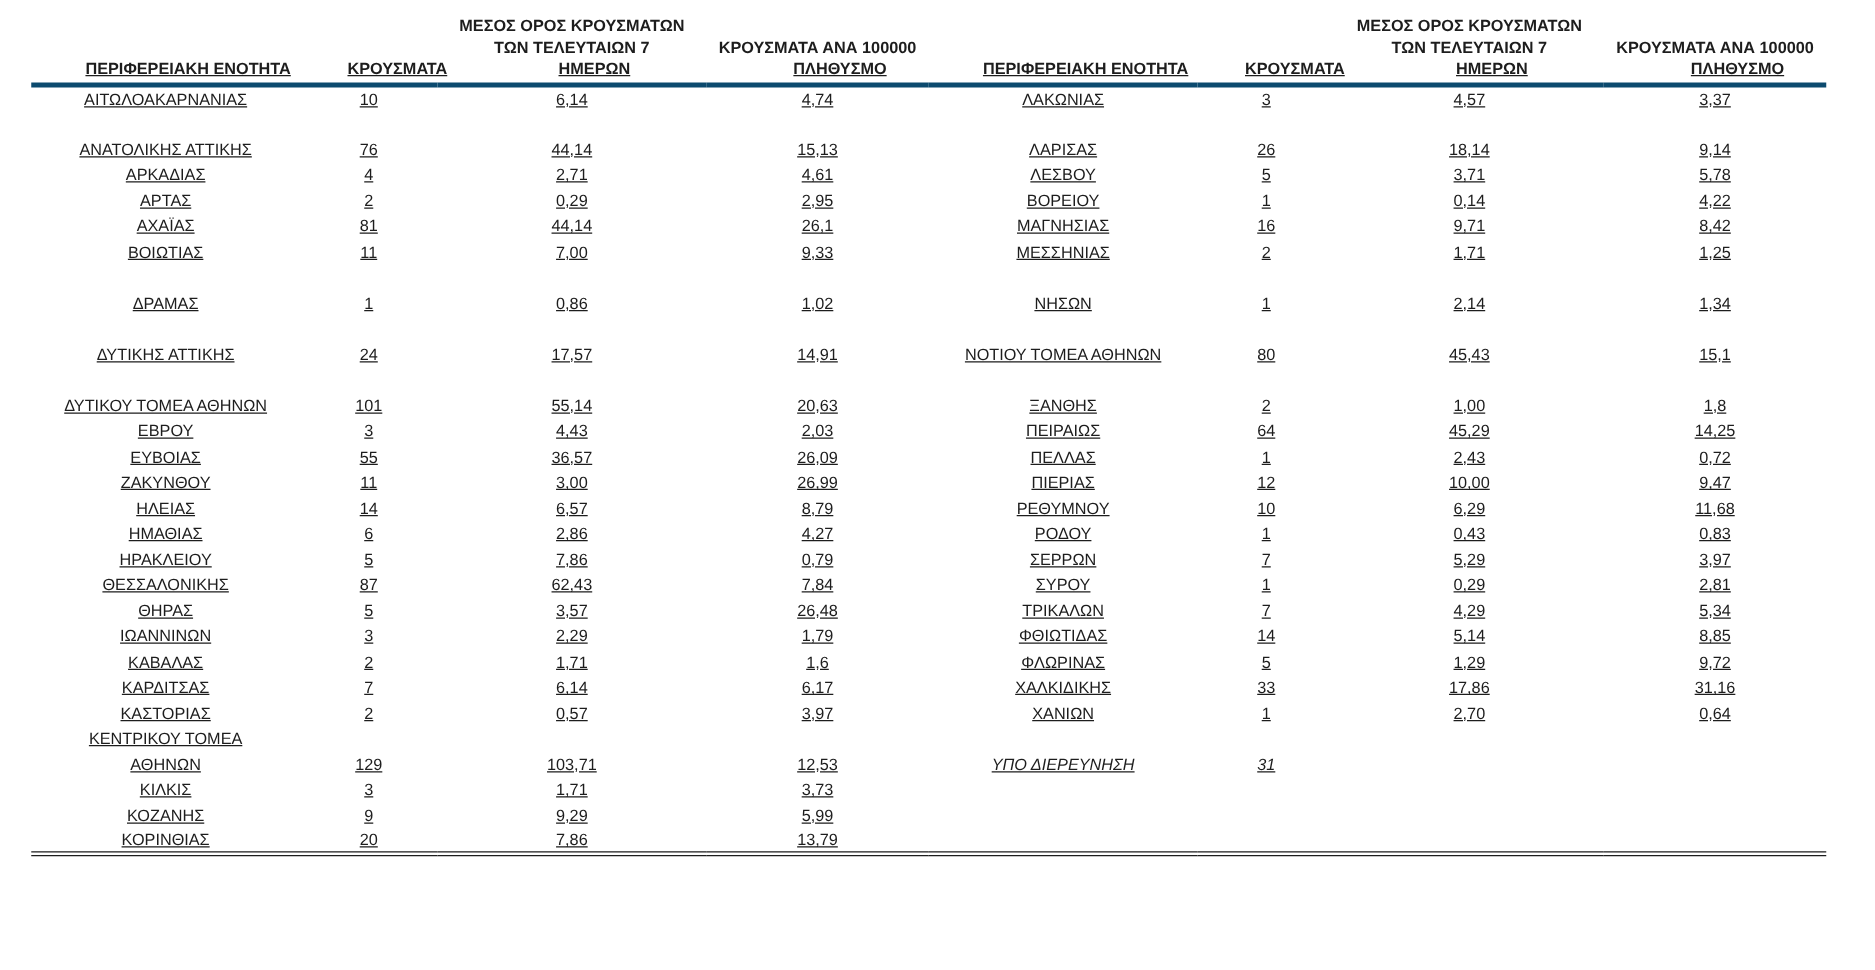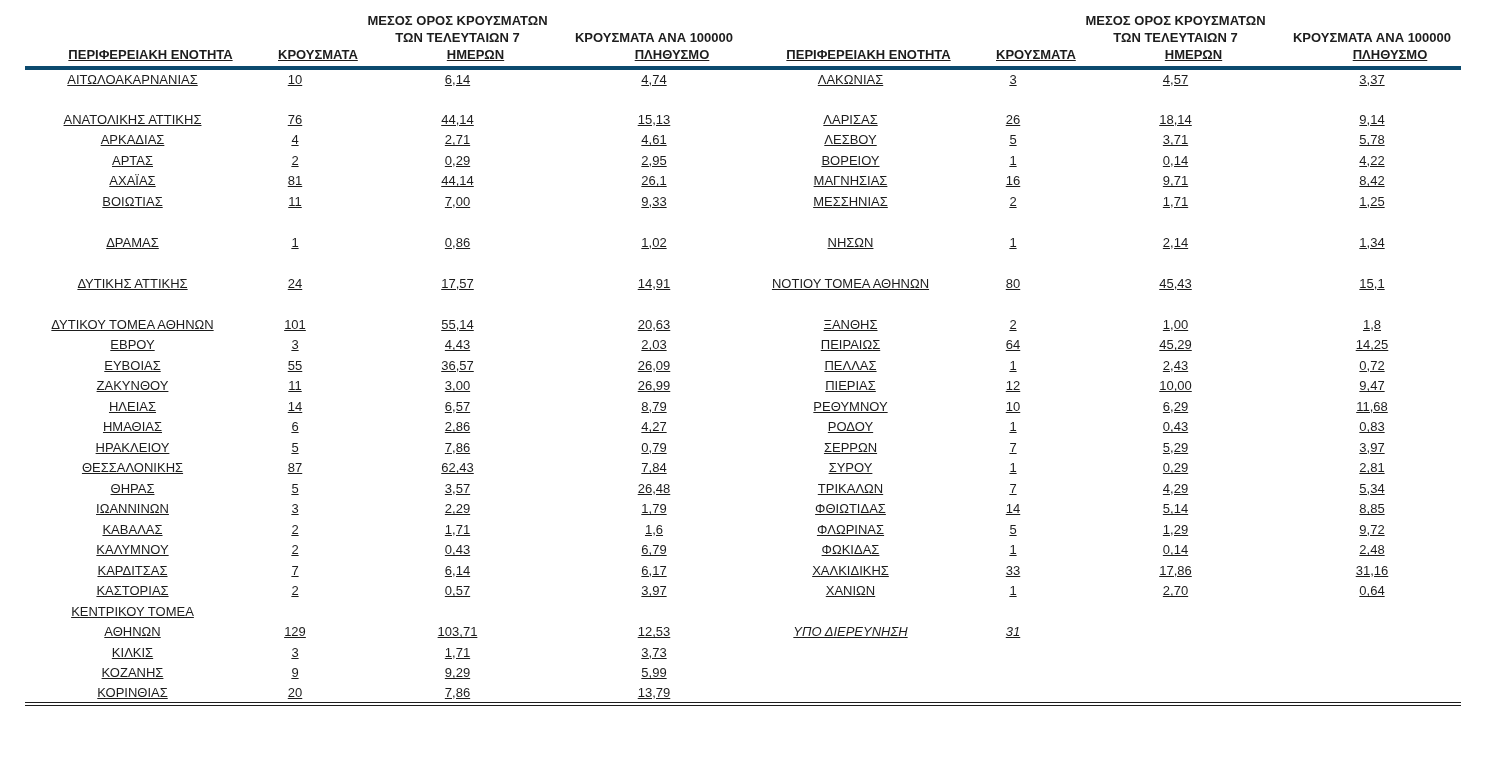--- a/index.html
+++ b/index.html
@@ -308,30 +308,20 @@
           <td>ΚΑΒΑΛΑΣ</td>
           <td>2</td>
           <td>1,71</td>
           <td>1,6</td>
           <td>ΦΛΩΡΙΝΑΣ</td>
           <td>5</td>
           <td>1,29</td>
           <td>9,72</td>
         </tr>
         <tr>
-          <td>ΚΑΛΥΜΝΟΥ</td>
-          <td>2</td>
-          <td>0,43</td>
-          <td>6,79</td>
-          <td>ΦΩΚΙΔΑΣ</td>
-          <td>1</td>
-          <td>0,14</td>
-          <td>2,48</td>
-        </tr>
-        <tr>
           <td>ΚΑΡΔΙΤΣΑΣ</td>
           <td>7</td>
           <td>6,14</td>
           <td>6,17</td>
           <td>ΧΑΛΚΙΔΙΚΗΣ</td>
           <td>33</td>
           <td>17,86</td>
           <td>31,16</td>
         </tr>
         <tr>

